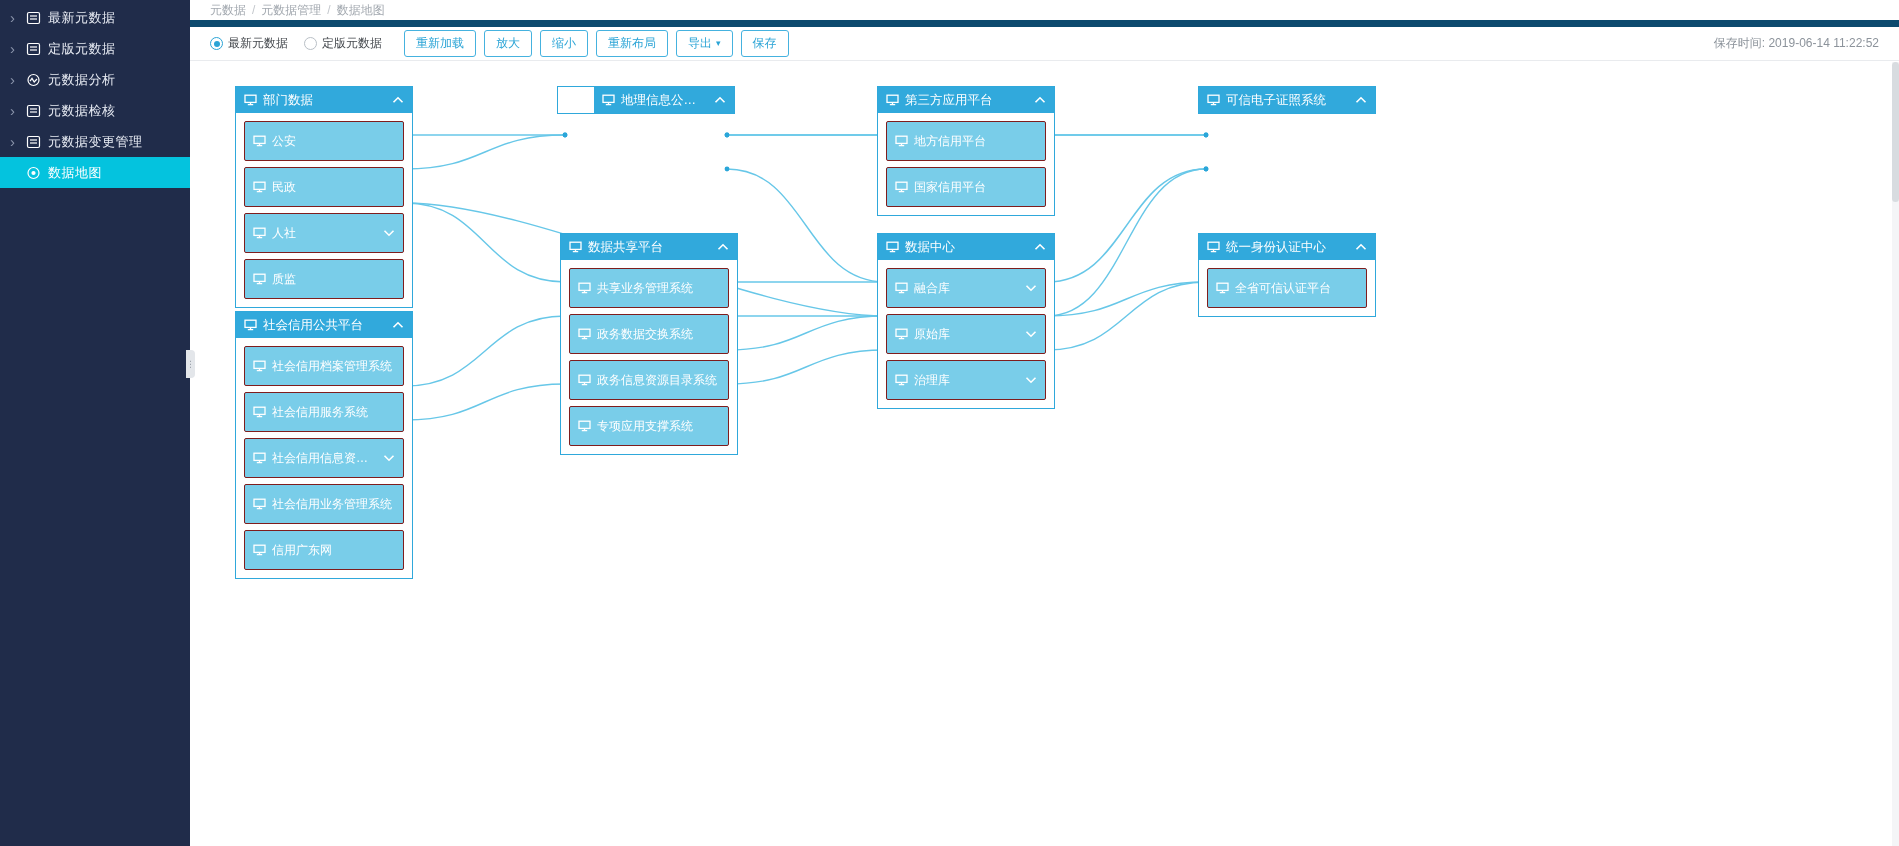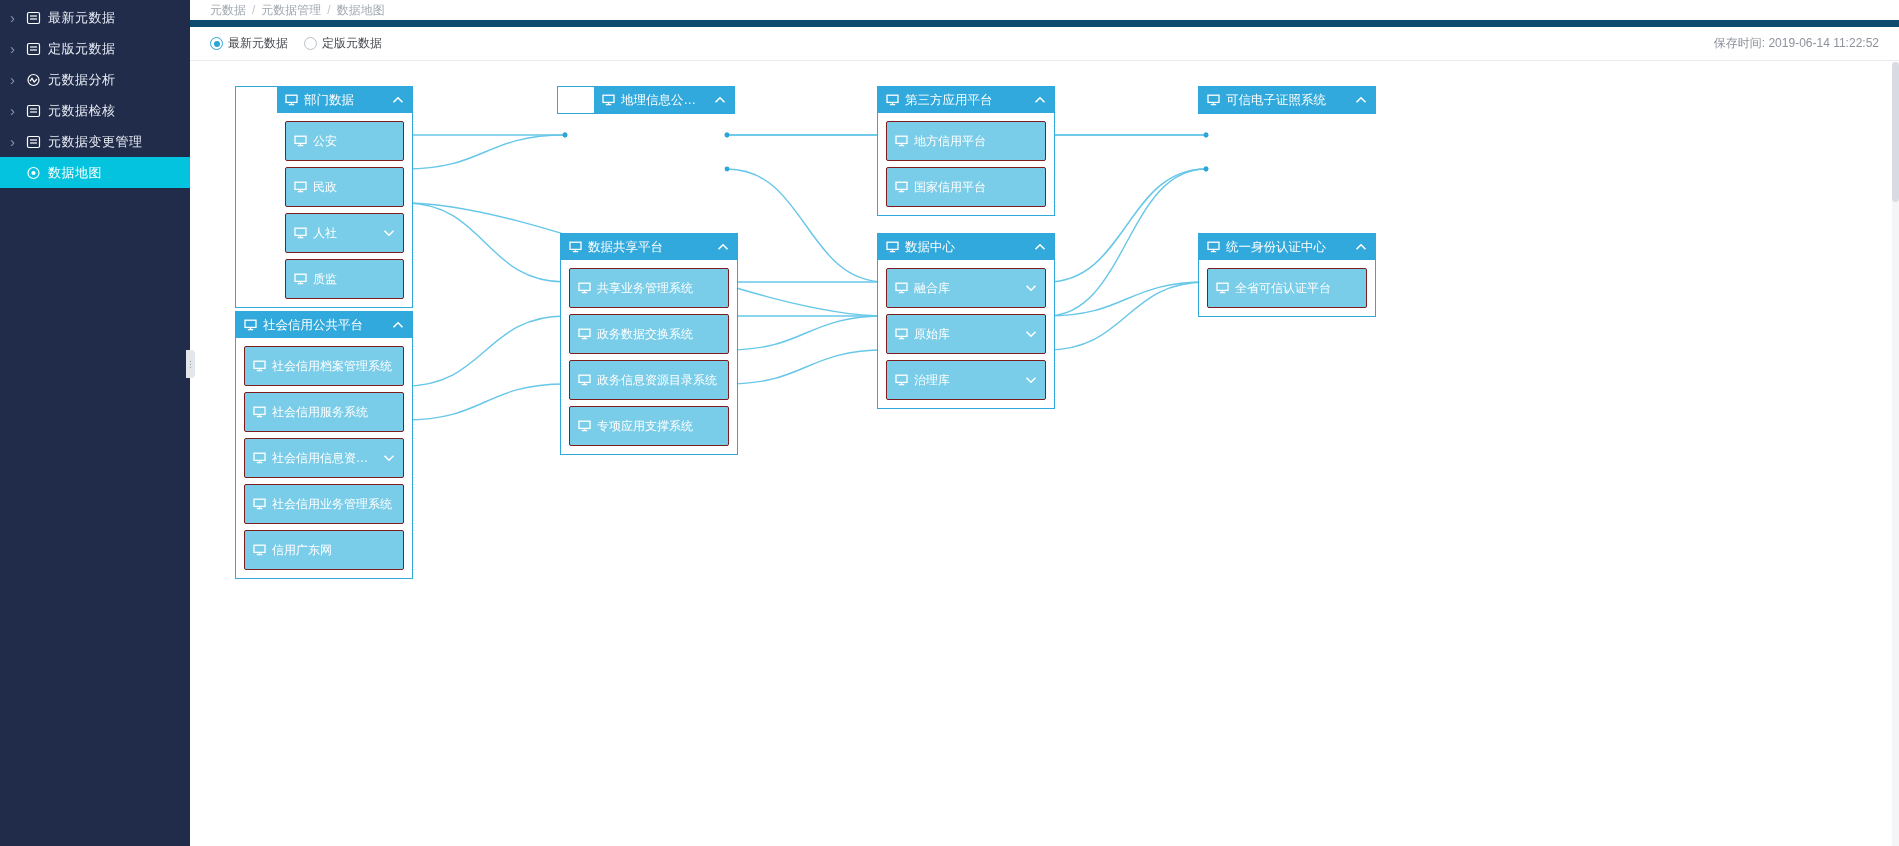--- a/index.html
+++ b/index.html
@@ -191,20 +191,41 @@
     <div class="toolbar">
       <div class="radio-group" id="radio-group">
           <span class="radio-item">
             <span class="rdot sel"></span>
             <span>最新元数据</span>
           </span>
           <span class="radio-item">
             <span class="rdot"></span>
             <span>定版元数据</span>
           </span>
+        </div>
+      <div style="display:flex;gap:8px;" id="btn-group">
+          <button class="btn">
+            <span>重新加载</span>
+          </button>
+          <button class="btn">
+            <span>放大</span>
+          </button>
+          <button class="btn">
+            <span>缩小</span>
+          </button>
+          <button class="btn">
+            <span>重新布局</span>
+          </button>
+          <button class="btn">
+            <span>导出</span>
+            <span class="caret">▾</span>
+          </button>
+          <button class="btn">
+            <span>保存</span>
+          </button>
         </div>
       <div class="save-time">保存时间: 2019-06-14 11:22:52</div>
     </div>
 
     <div class="canvas">
       <svg id="wires" width="1709" height="785">
           <path d="M 215 74 C 295 74, 295 74, 375 74" class="wire"></path>
           <circle cx="215" cy="74" r="2.4" class="port"></circle>
           <circle cx="375" cy="74" r="2.4" class="port"></circle>
           <path d="M 215 108 C 295 108, 295 74, 375 74" class="wire"></path>
@@ -253,21 +274,21 @@
           <circle cx="857" cy="255" r="2.4" class="port"></circle>
           <circle cx="1016" cy="108" r="2.4" class="port"></circle>
           <path d="M 857 255 C 936.5 255, 936.5 221, 1016 221" class="wire"></path>
           <circle cx="857" cy="255" r="2.4" class="port"></circle>
           <circle cx="1016" cy="221" r="2.4" class="port"></circle>
           <path d="M 857 289 C 936.5 289, 936.5 221, 1016 221" class="wire"></path>
           <circle cx="857" cy="289" r="2.4" class="port"></circle>
           <circle cx="1016" cy="221" r="2.4" class="port"></circle>
         </svg>
       <div id="nodes">
-          <div class="group" style="left: 45px; top: 25px; width: 178px; padding-left: 41px;">
+          <div class="group" style="left: 45px; top: 25px; width: 178px;">
             <div class="group-header">
               <span class="micon">
                 <svg width="13" height="12" viewBox="0 0 13 12">
                   <rect x="1" y="1.2" width="11" height="7.2" fill="none" stroke="#fff" stroke-width="1.3"></rect>
                   <line x1="6.5" y1="8.4" x2="6.5" y2="10.2" stroke="#fff" stroke-width="1.3"></line>
                   <line x1="3.8" y1="10.6" x2="9.2" y2="10.6" stroke="#fff" stroke-width="1.3"></line>
                 </svg>
               </span>
               <span class="gtitle">部门数据</span>
               <span class="gchev">

